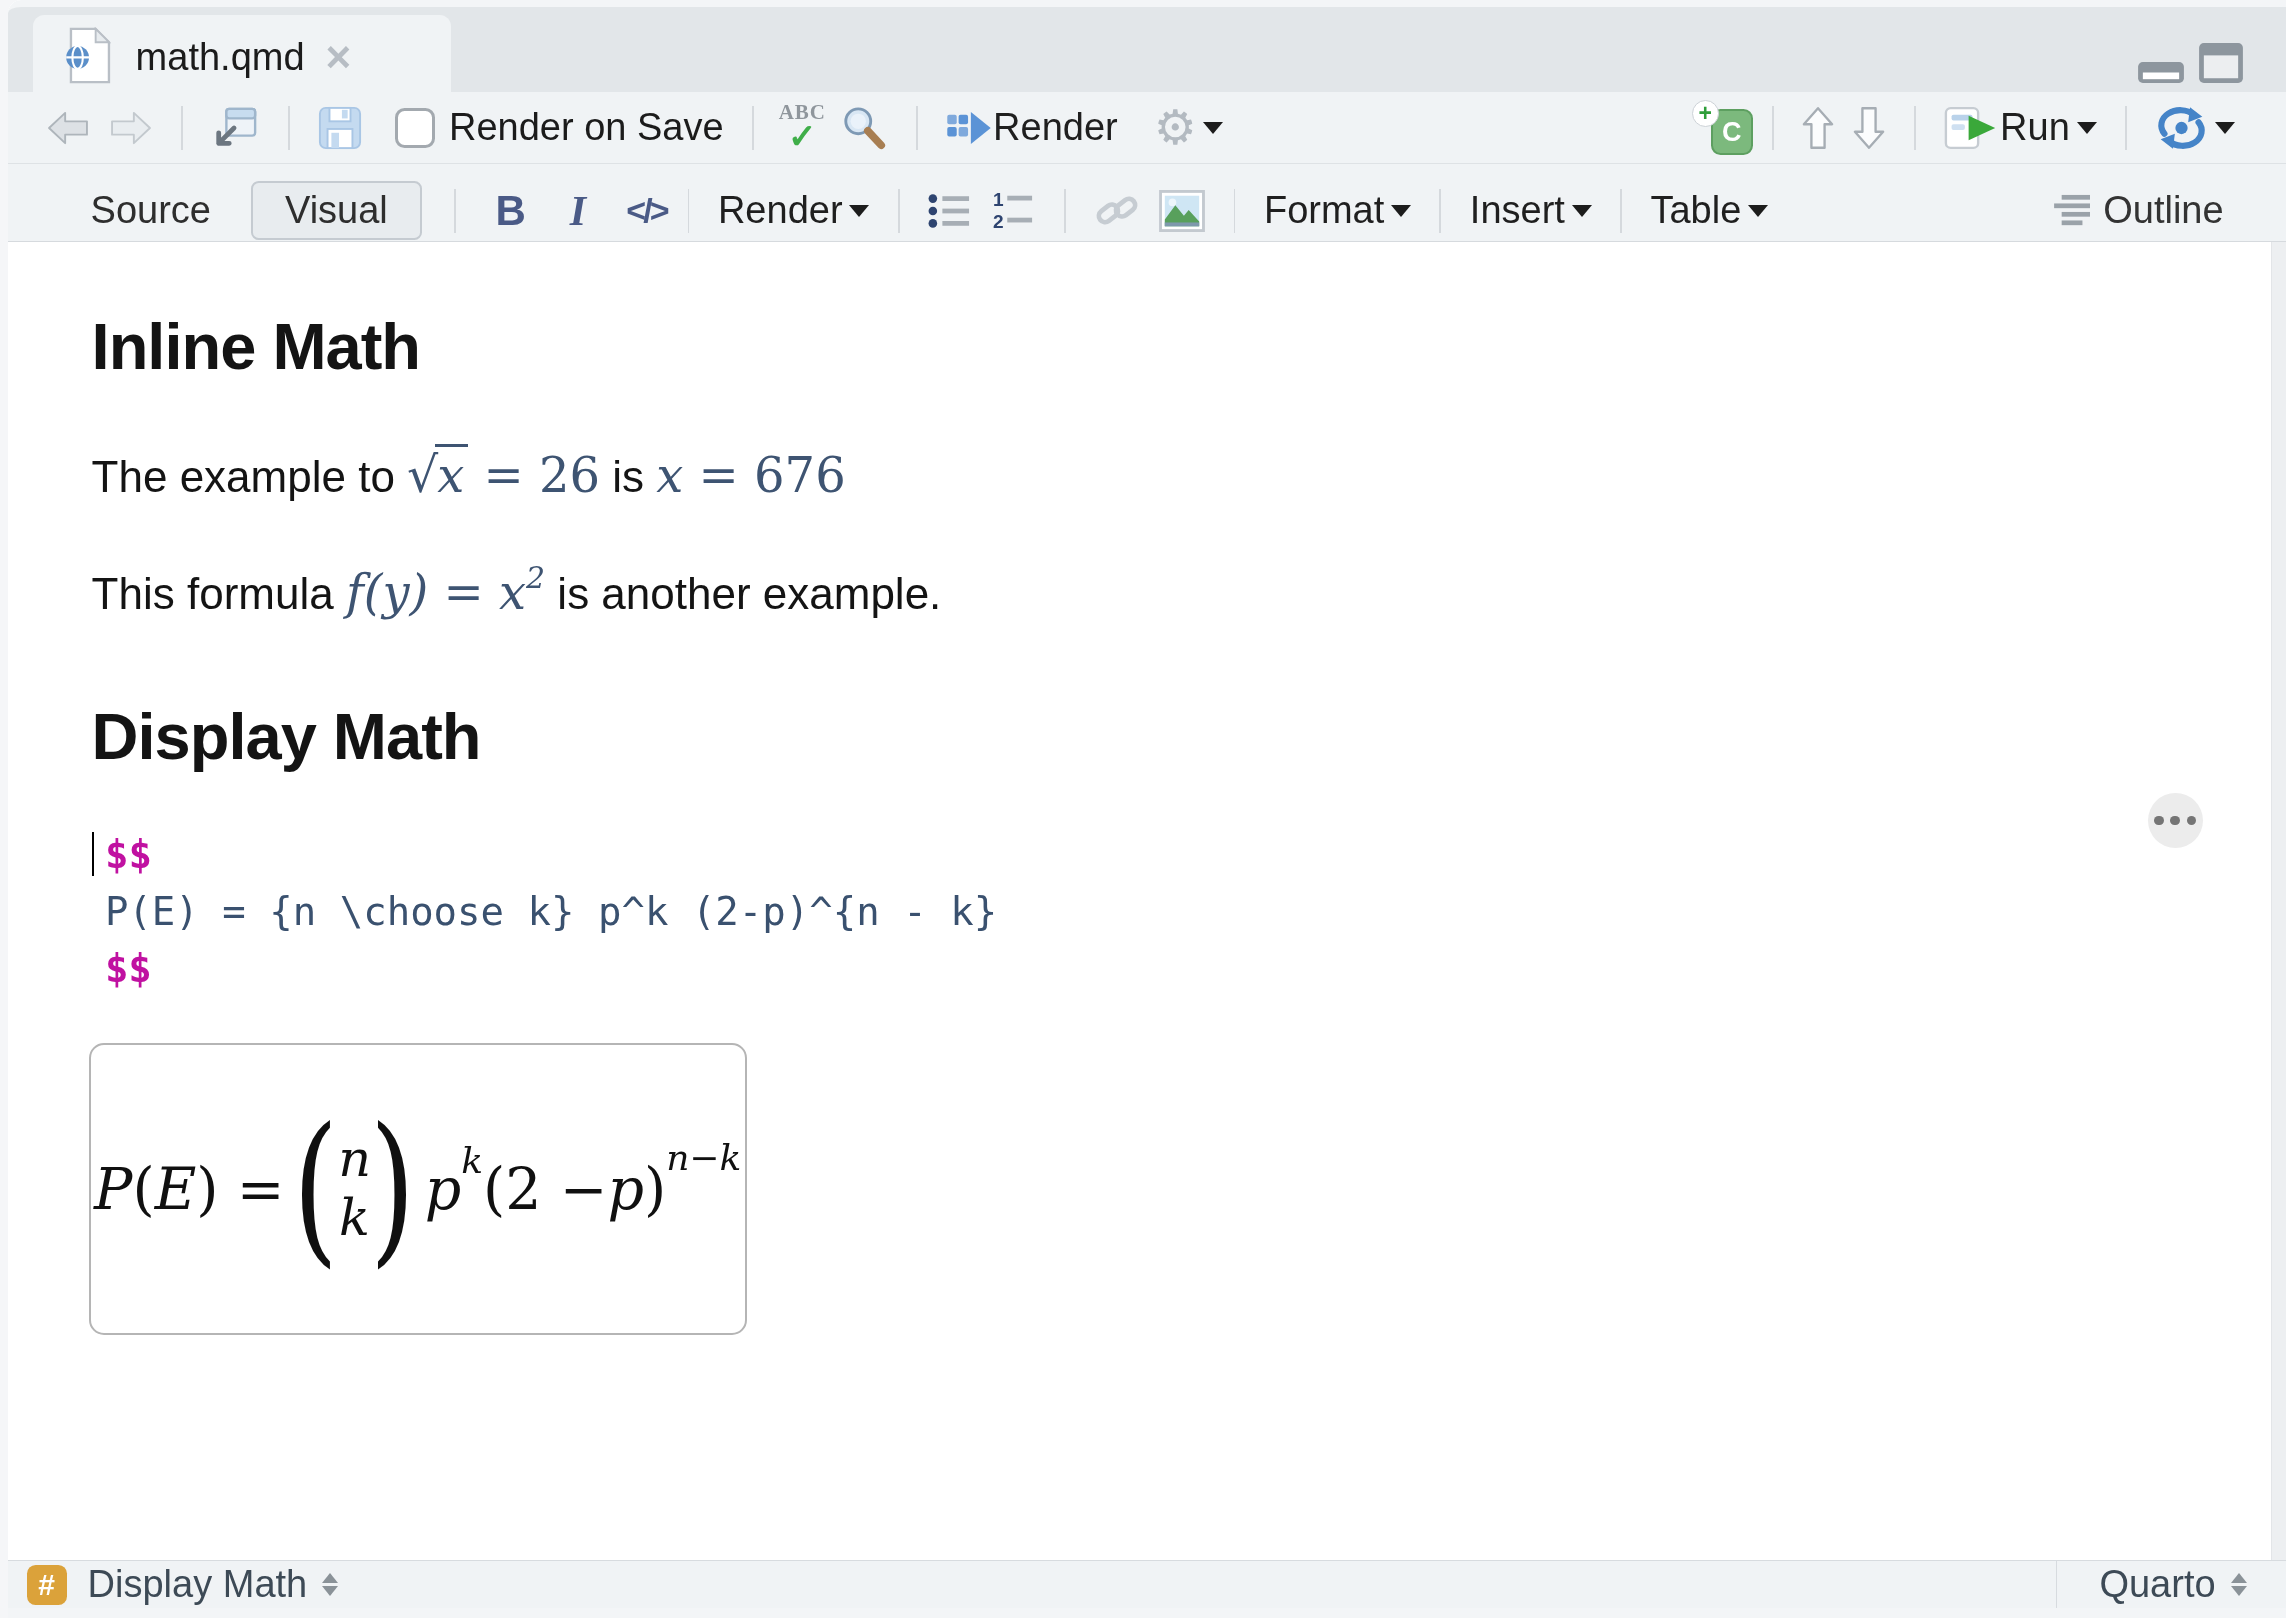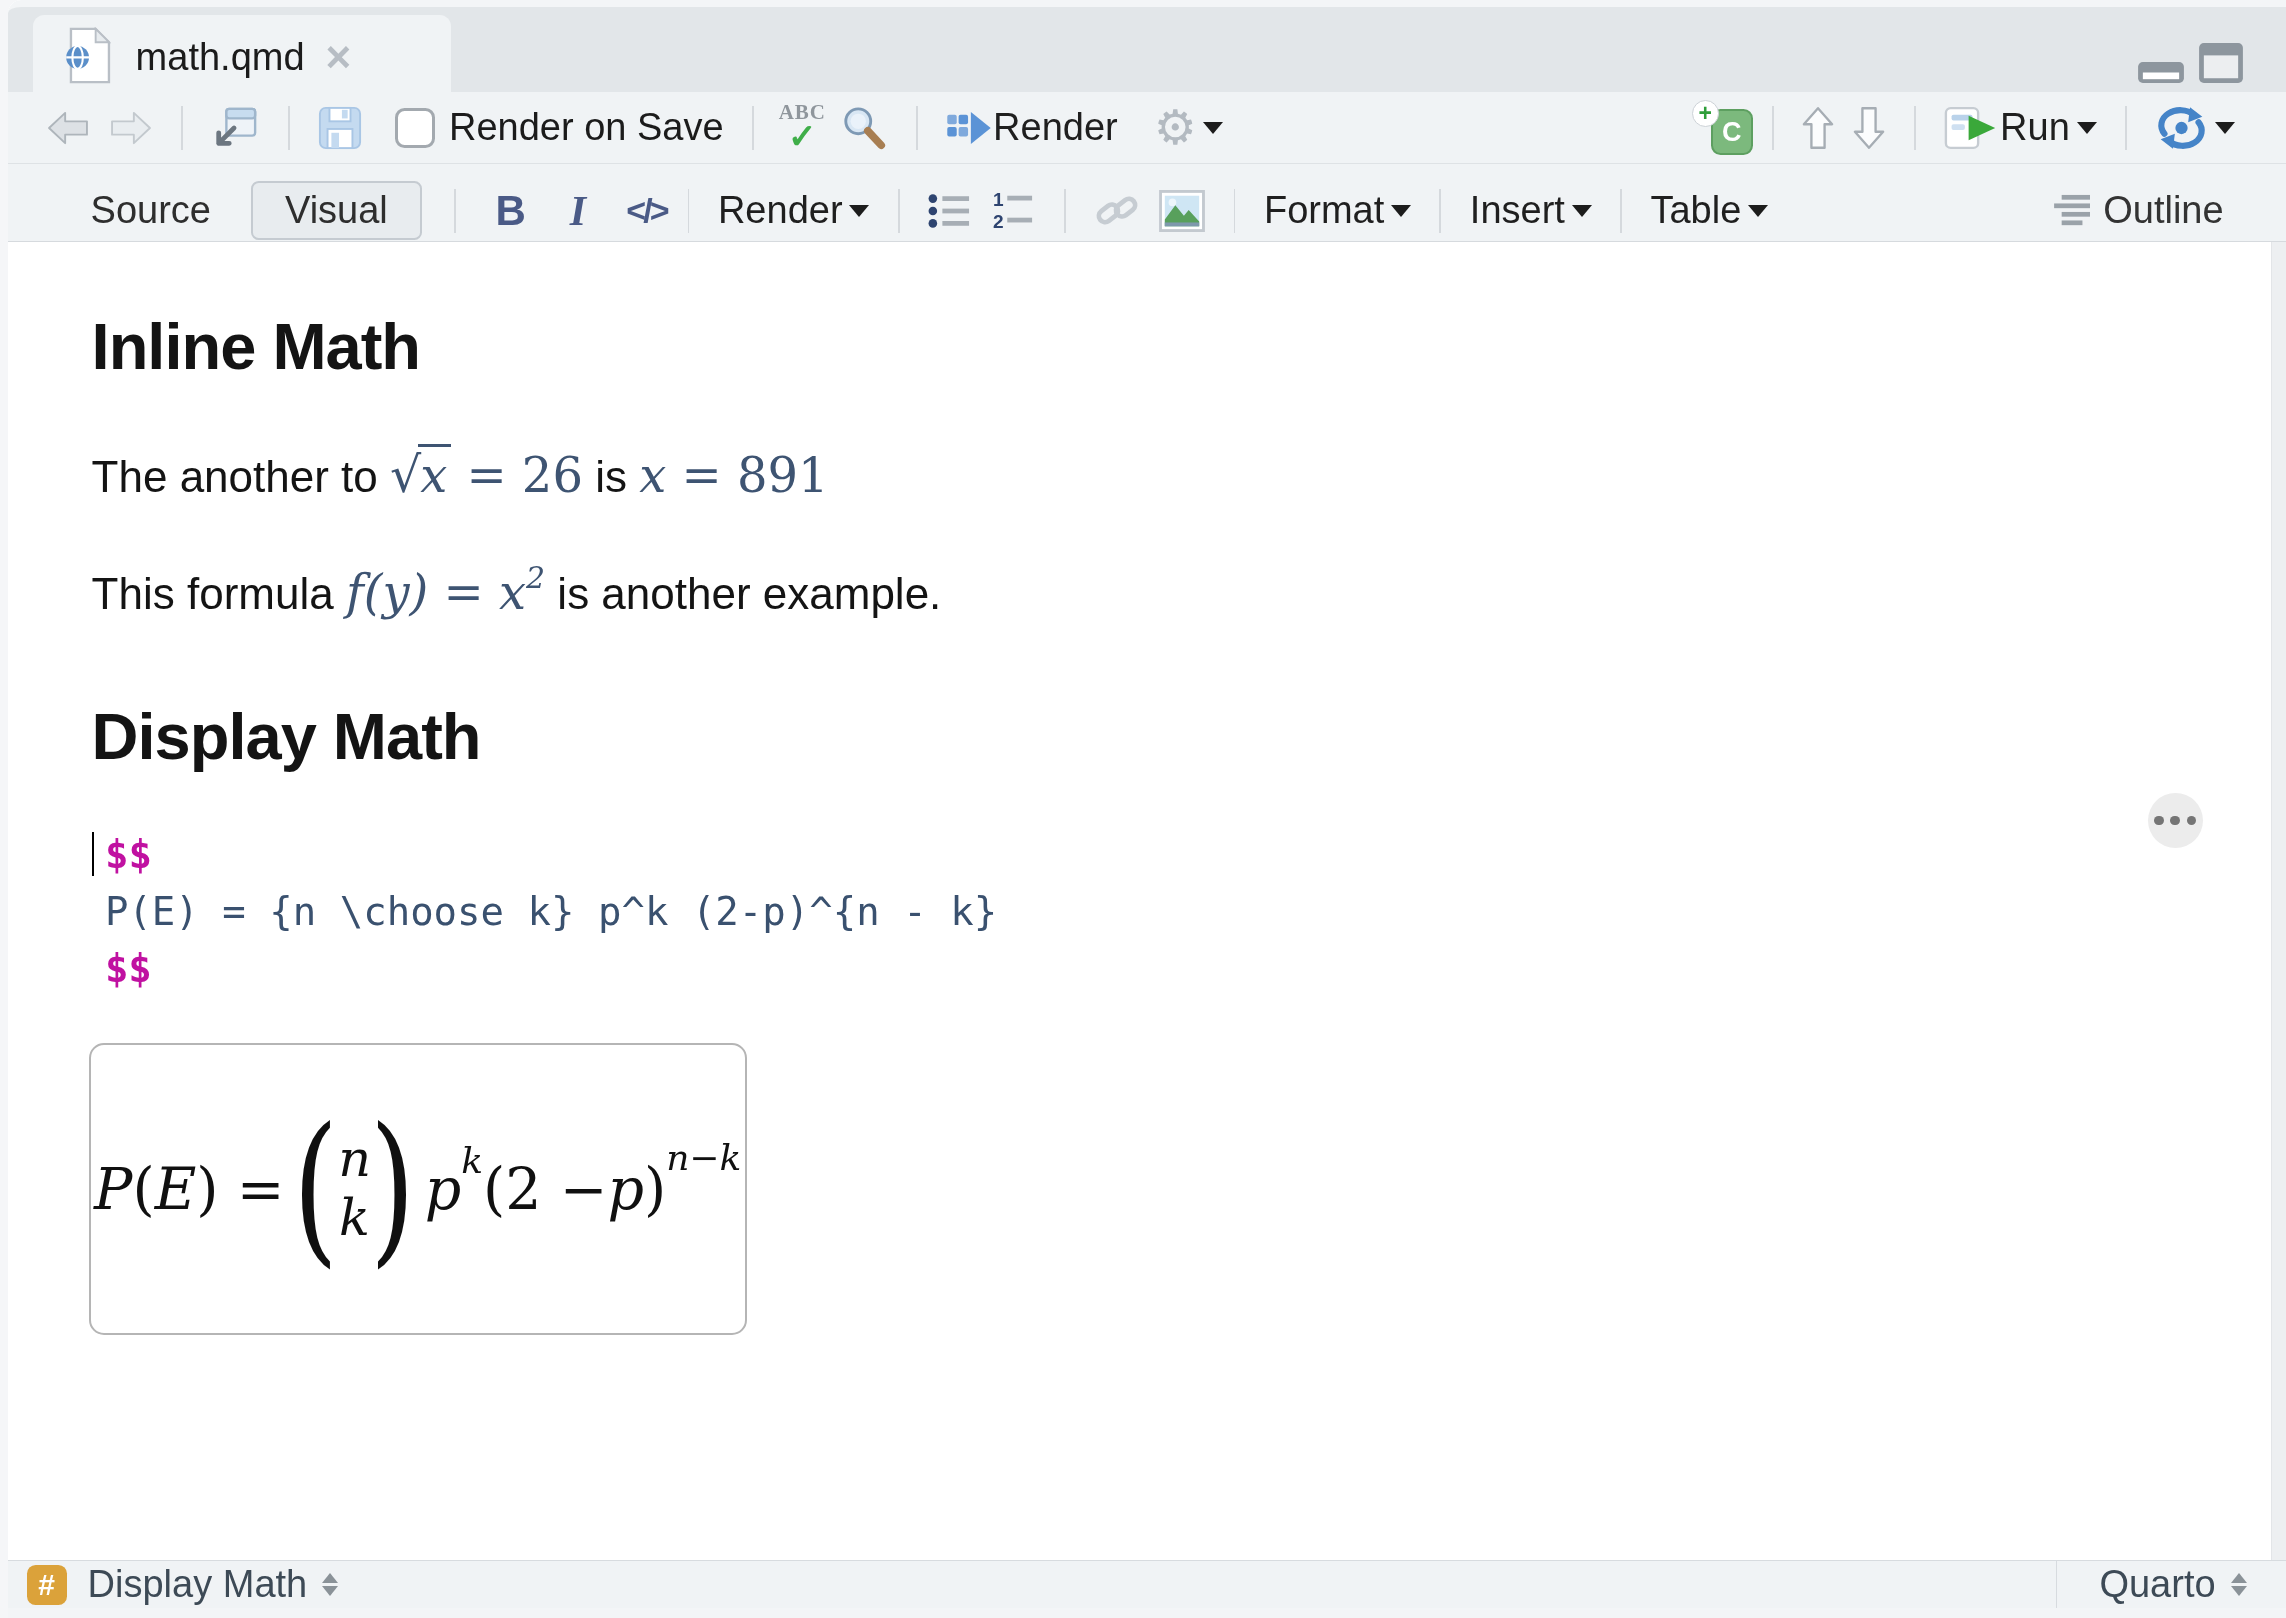--- a/index.html
+++ b/index.html
@@ -323,21 +323,21 @@
         </svg>
         <span>Outline</span>
       </span>
     </div>
   </div>
 
   <div class="content">
 
     <h1 class="doc-h h-inline">Inline Math</h1>
 
-    <p class="para p1"><span>The another to </span><span class="imath"><span class="sqrt-sym">√</span><span class="sqrt-arg">x</span><span class="mu"> = 26</span></span><span> is </span><span class="imath"><span>x</span><span class="mu"> = 891</span></span></p>
+    <p class="para p1"><span>The example to </span><span class="imath"><span class="sqrt-sym">√</span><span class="sqrt-arg">x</span><span class="mu"> = 26</span></span><span> is </span><span class="imath"><span>x</span><span class="mu"> = 676</span></span></p>
 
     <p class="para p2"><span>This formula </span><span class="imath"><span>f(y) = x</span><span class="isup">2</span></span><span> is another example.</span></p>
 
     <h1 class="doc-h h-display">Display Math</h1>
 
     <div class="codeblock">
       <div class="code-line"><span class="cursor"></span><span class="delim">$$</span></div>
       <div class="code-line latex">P(E) = {n \choose k} p^k (2-p)^{n - k}</div>
       <div class="code-line"><span class="delim">$$</span></div>
     </div>

